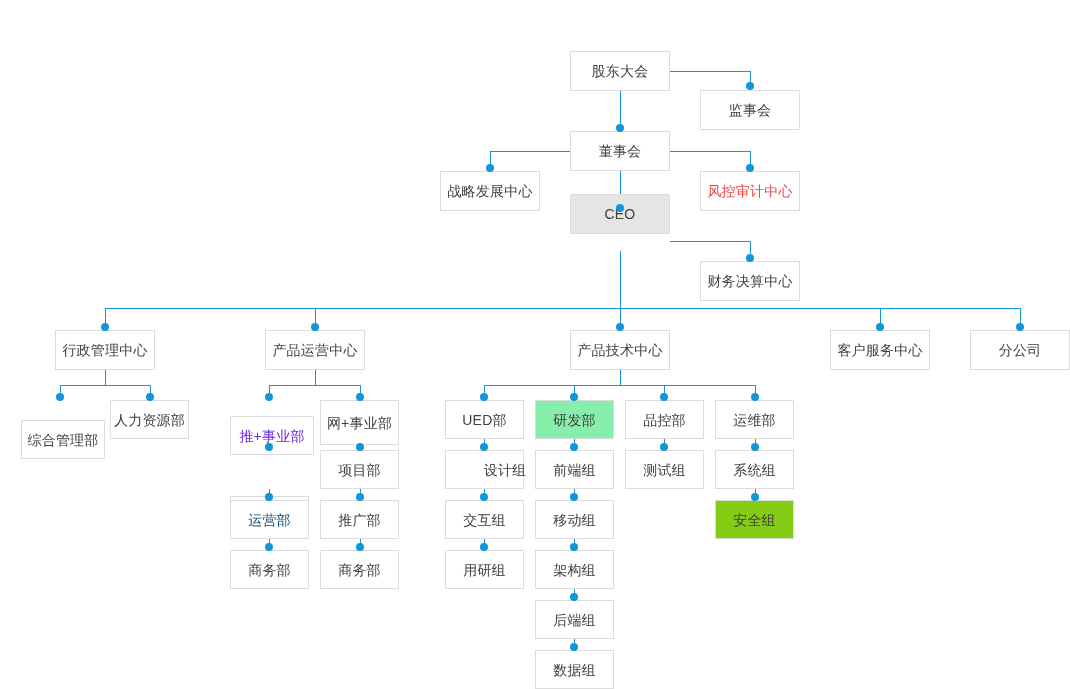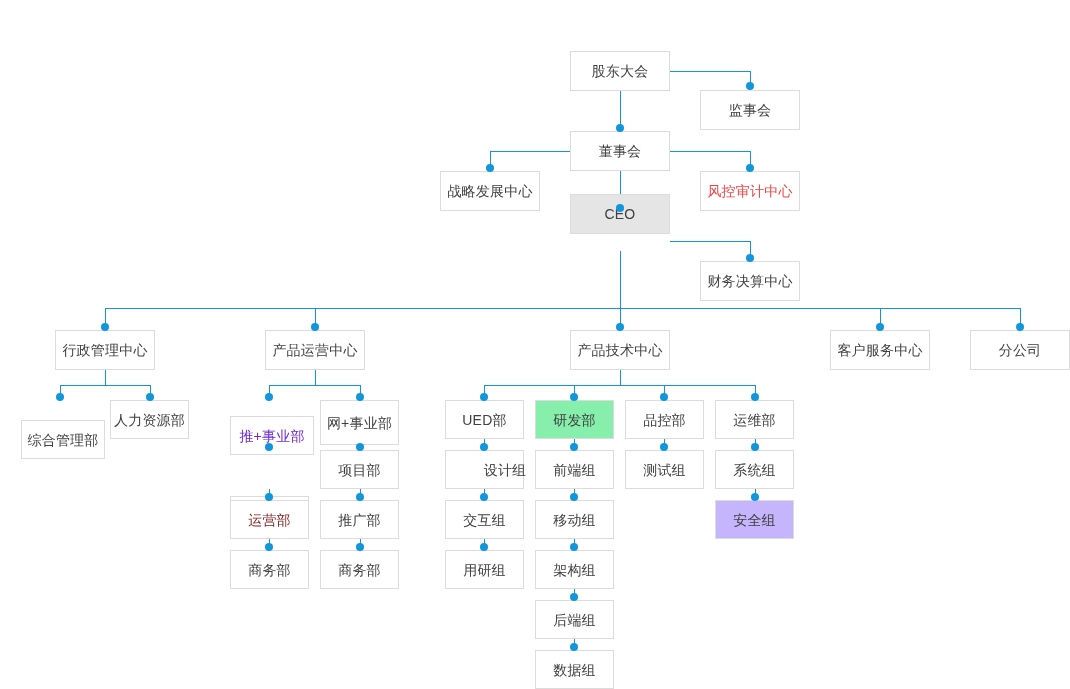--- a/index.html
+++ b/index.html
@@ -151,35 +151,35 @@
       <div class="node" style="left: 700px; top: 261px; width: 100px; height: 40px; border-color: rgb(220, 220, 220); background: rgb(255, 255, 255); color: rgb(64, 64, 64);">财务决算中心</div>
       <div class="node" style="left: 55px; top: 330px; width: 100px; height: 40px; border-color: rgb(220, 220, 220); background: rgb(255, 255, 255); color: rgb(64, 64, 64);">行政管理中心</div>
       <div class="node" style="left: 265px; top: 330px; width: 100px; height: 40px; border-color: rgb(220, 220, 220); background: rgb(255, 255, 255); color: rgb(64, 64, 64);">产品运营中心</div>
       <div class="node" style="left: 570px; top: 330px; width: 100px; height: 40px; border-color: rgb(220, 220, 220); background: rgb(255, 255, 255); color: rgb(64, 64, 64);">产品技术中心</div>
       <div class="node" style="left: 830px; top: 330px; width: 100px; height: 40px; border-color: rgb(220, 220, 220); background: rgb(255, 255, 255); color: rgb(64, 64, 64);">客户服务中心</div>
       <div class="node" style="left: 970px; top: 330px; width: 100px; height: 40px; border-color: rgb(220, 220, 220); background: rgb(255, 255, 255); color: rgb(64, 64, 64);">分公司</div>
       <div class="node" style="left: 21px; top: 400px; width: 84px; height: 39px; border-color: rgb(220, 220, 220); background: rgb(255, 255, 255); color: rgb(64, 64, 64); margin-top: 20px;">综合管理部</div>
       <div class="node" style="left: 110px; top: 400px; width: 79px; height: 39px; border-color: rgb(220, 220, 220); background: rgb(255, 255, 255); color: rgb(64, 64, 64);">人力资源部</div>
       <div class="node" style="left: 230px; top: 400px; width: 84px; height: 39px; border-color: rgb(220, 220, 220); background: rgb(255, 255, 255); color: #6d28d9; margin-top: 16px;">推+事业部</div>
       <div class="node" style="left: 230px; top: 450px; width: 79px; height: 39px; border-color: rgb(220, 220, 220); background: rgb(255, 255, 255); color: rgb(64, 64, 64); margin-top: 46px;">产品部</div>
-      <div class="node" style="left: 230px; top: 500px; width: 79px; height: 39px; border-color: rgb(220, 220, 220); background: rgb(255, 255, 255); color: #7f1d1d;">运营部</div>
+      <div class="node" style="left: 230px; top: 500px; width: 79px; height: 39px; border-color: rgb(220, 220, 220); background: rgb(255, 255, 255); color: #0c4a6e;">运营部</div>
       <div class="node" style="left: 230px; top: 550px; width: 79px; height: 39px; border-color: rgb(220, 220, 220); background: rgb(255, 255, 255); color: rgb(64, 64, 64);">商务部</div>
       <div class="node" style="left: 320px; top: 400px; width: 79px; height: 45px; border-color: rgb(220, 220, 220); background: rgb(255, 255, 255); color: rgb(64, 64, 64);">网+事业部</div>
       <div class="node" style="left: 320px; top: 450px; width: 79px; height: 39px; border-color: rgb(220, 220, 220); background: rgb(255, 255, 255); color: rgb(64, 64, 64);">项目部</div>
       <div class="node" style="left: 320px; top: 500px; width: 79px; height: 39px; border-color: rgb(220, 220, 220); background: rgb(255, 255, 255); color: rgb(64, 64, 64);">推广部</div>
       <div class="node" style="left: 320px; top: 550px; width: 79px; height: 39px; border-color: rgb(220, 220, 220); background: rgb(255, 255, 255); color: rgb(64, 64, 64);">商务部</div>
       <div class="node" style="left: 445px; top: 400px; width: 79px; height: 39px; border-color: rgb(220, 220, 220); background: rgb(255, 255, 255); color: rgb(64, 64, 64);">UED部</div>
       <div class="node" style="left: 445px; top: 450px; width: 79px; height: 39px; border-color: rgb(220, 220, 220); background: rgb(255, 255, 255); color: rgb(64, 64, 64); padding-left: 41px;">设计组</div>
       <div class="node" style="left: 445px; top: 500px; width: 79px; height: 39px; border-color: rgb(220, 220, 220); background: rgb(255, 255, 255); color: rgb(64, 64, 64);">交互组</div>
       <div class="node" style="left: 445px; top: 550px; width: 79px; height: 39px; border-color: rgb(220, 220, 220); background: rgb(255, 255, 255); color: rgb(64, 64, 64);">用研组</div>
       <div class="node" style="left: 535px; top: 400px; width: 79px; height: 39px; border-color: rgb(220, 220, 220); background: #86efac; color: rgb(64, 64, 64);">研发部</div>
       <div class="node" style="left: 535px; top: 450px; width: 79px; height: 39px; border-color: rgb(220, 220, 220); background: rgb(255, 255, 255); color: rgb(64, 64, 64);">前端组</div>
       <div class="node" style="left: 535px; top: 500px; width: 79px; height: 39px; border-color: rgb(220, 220, 220); background: rgb(255, 255, 255); color: rgb(64, 64, 64);">移动组</div>
       <div class="node" style="left: 535px; top: 550px; width: 79px; height: 39px; border-color: rgb(220, 220, 220); background: rgb(255, 255, 255); color: rgb(64, 64, 64);">架构组</div>
       <div class="node" style="left: 535px; top: 600px; width: 79px; height: 39px; border-color: rgb(220, 220, 220); background: rgb(255, 255, 255); color: rgb(64, 64, 64);">后端组</div>
       <div class="node" style="left: 535px; top: 650px; width: 79px; height: 39px; border-color: rgb(220, 220, 220); background: rgb(255, 255, 255); color: rgb(64, 64, 64);">数据组</div>
       <div class="node" style="left: 625px; top: 400px; width: 79px; height: 39px; border-color: rgb(220, 220, 220); background: rgb(255, 255, 255); color: rgb(64, 64, 64);">品控部</div>
       <div class="node" style="left: 625px; top: 450px; width: 79px; height: 39px; border-color: rgb(220, 220, 220); background: rgb(255, 255, 255); color: rgb(64, 64, 64);">测试组</div>
       <div class="node" style="left: 715px; top: 400px; width: 79px; height: 39px; border-color: rgb(220, 220, 220); background: rgb(255, 255, 255); color: rgb(64, 64, 64);">运维部</div>
       <div class="node" style="left: 715px; top: 450px; width: 79px; height: 39px; border-color: rgb(220, 220, 220); background: rgb(255, 255, 255); color: rgb(64, 64, 64);">系统组</div>
-      <div class="node" style="left: 715px; top: 500px; width: 79px; height: 39px; border-color: rgb(220, 220, 220); background: #c4b5fd; color: rgb(64, 64, 64);">安全组</div>
+      <div class="node" style="left: 715px; top: 500px; width: 79px; height: 39px; border-color: rgb(220, 220, 220); background: #84cc16; color: rgb(64, 64, 64);">安全组</div>
     </div>
 </div>
 
 </body></html>

